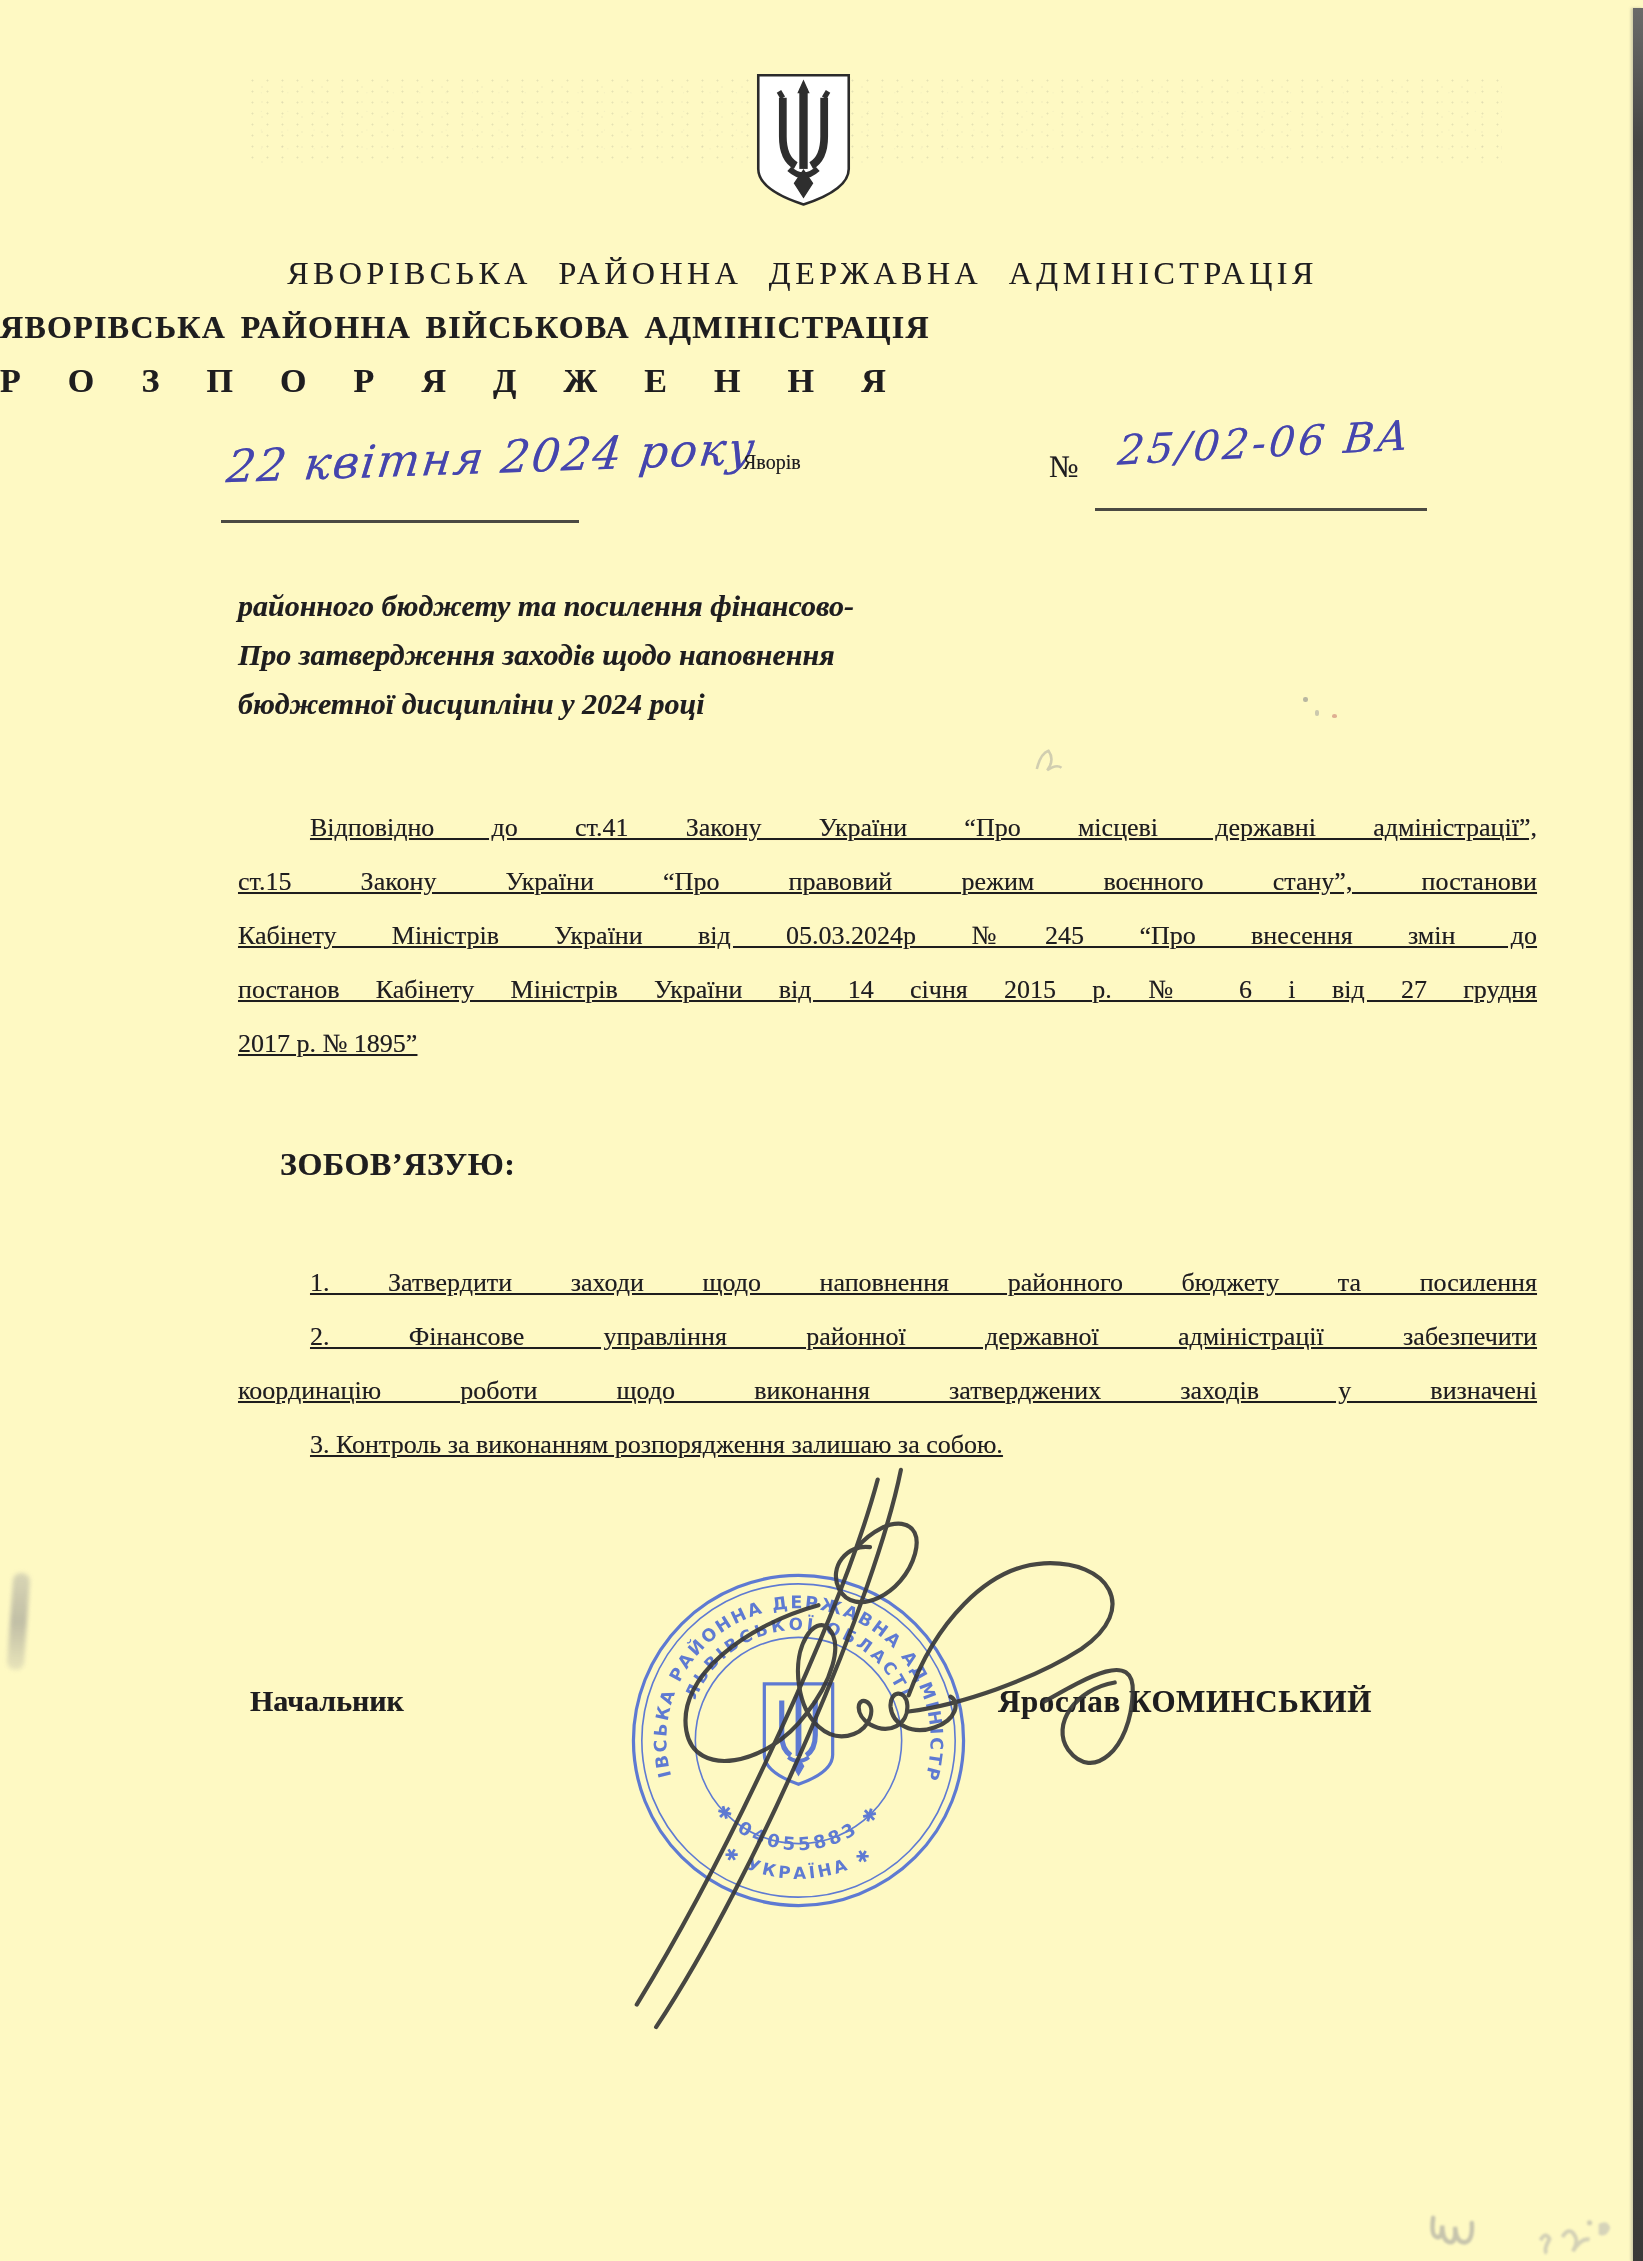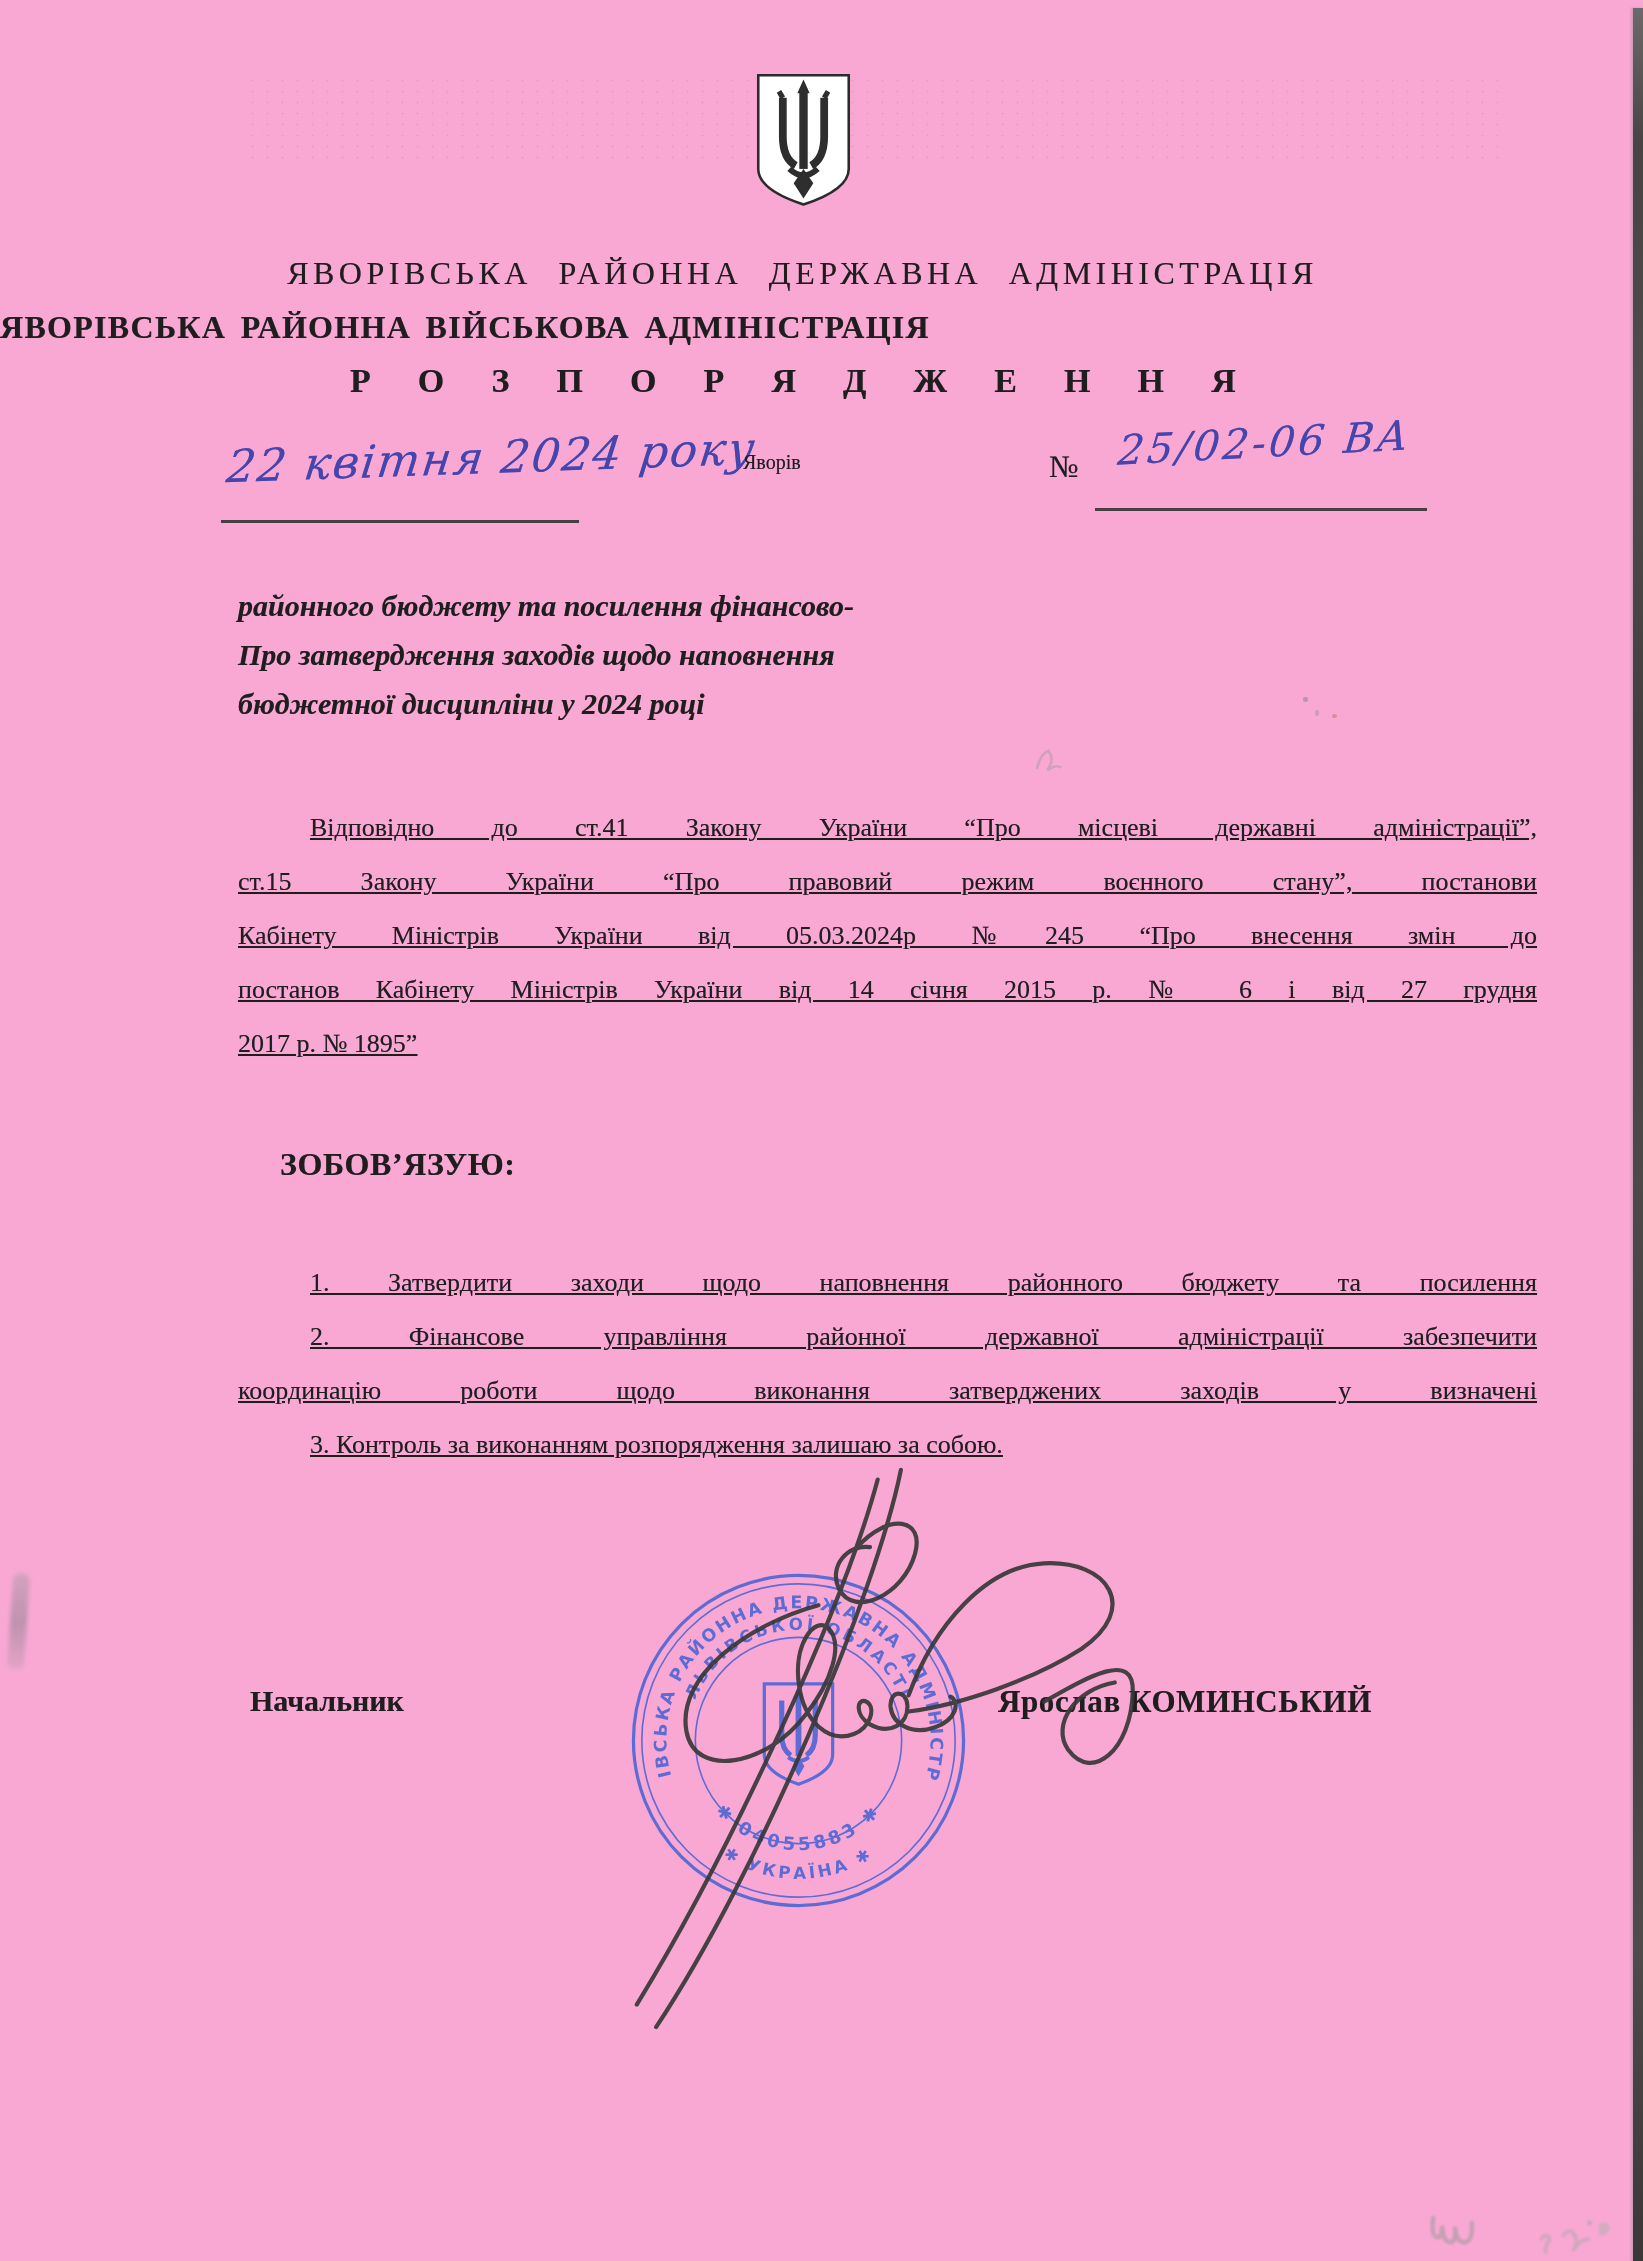--- a/index.html
+++ b/index.html
@@ -1,37 +1,37 @@
 <!DOCTYPE html>
 <html style="font-size:10.3px"><head>
 <meta charset="utf-8">
 <style>
   html,body{margin:0;padding:0;background:#e8e8e4;}
   .page{
     position:relative; width:1644px; height:2261px;
-    background:#f9a8d4; overflow:hidden;
+    background:#fef9c3; overflow:hidden;
     font-family:"Liberation Serif", serif; color:#1e1e1e;
   }
   
   .noise-band{
     position:absolute; left:245px; top:75px; width:1257px; height:90px;
     background-image:
       radial-gradient(circle, rgba(110,110,110,.38) 0.8px, transparent 1.2px),
       radial-gradient(circle, rgba(150,140,150,.28) 0.6px, transparent 1px),
       radial-gradient(circle, rgba(120,130,160,.20) 0.6px, transparent 1px);
     background-size: 15px 11px, 20px 15px, 26.4px 18.7px;
     background-position: 0 0, 7px 4.5px, 3.2px 8.4px;
     opacity:.45; filter:blur(0.3px);
   }
   .scan-text{ text-shadow:0.4px 0 0 rgba(70,70,230,.14), -0.4px 0.3px 0 rgba(200,110,70,.12), 0 0 0.5px rgba(0,0,0,.35); }
   .h1{ position:absolute; left:0; top:255px; width:1605px; text-align:center;
        font-size:32px; letter-spacing:4.5px; word-spacing:14px; font-weight:400; }
   .h2{ position:absolute; left:0; top:309px; width:1605px; text-align:left;
        font-size:32px; letter-spacing:1.3px; word-spacing:5.2px; font-weight:700; }
-  .h3{ position:absolute; left:0; top:362px; width:1605px; text-align:center;
+  .h3{ position:absolute; left:0; top:362px; width:1605px; text-align:left;
        font-size:34px; letter-spacing:19.3px; font-weight:700; }
 
   .hw{ font-family:"DejaVu Serif", serif; font-style:italic; color:#4545ae;
        text-shadow:0 0 0.6px rgba(70,70,175,.55); }
   .hw-date{ position:absolute; left:227px; top:431px; font-size:45px; letter-spacing:1.9px;
             transform:rotate(-2deg) skewX(-9deg); }
   .hw-num{ position:absolute; left:1118px; top:419px; font-size:41px; letter-spacing:3.2px;
            transform:rotate(-3deg) skewX(-9deg); }
   .place{ position:absolute; left:743px; top:451px; font-size:20px; }
   .no-label{ position:absolute; left:1049px; top:449px; font-size:31px; }

